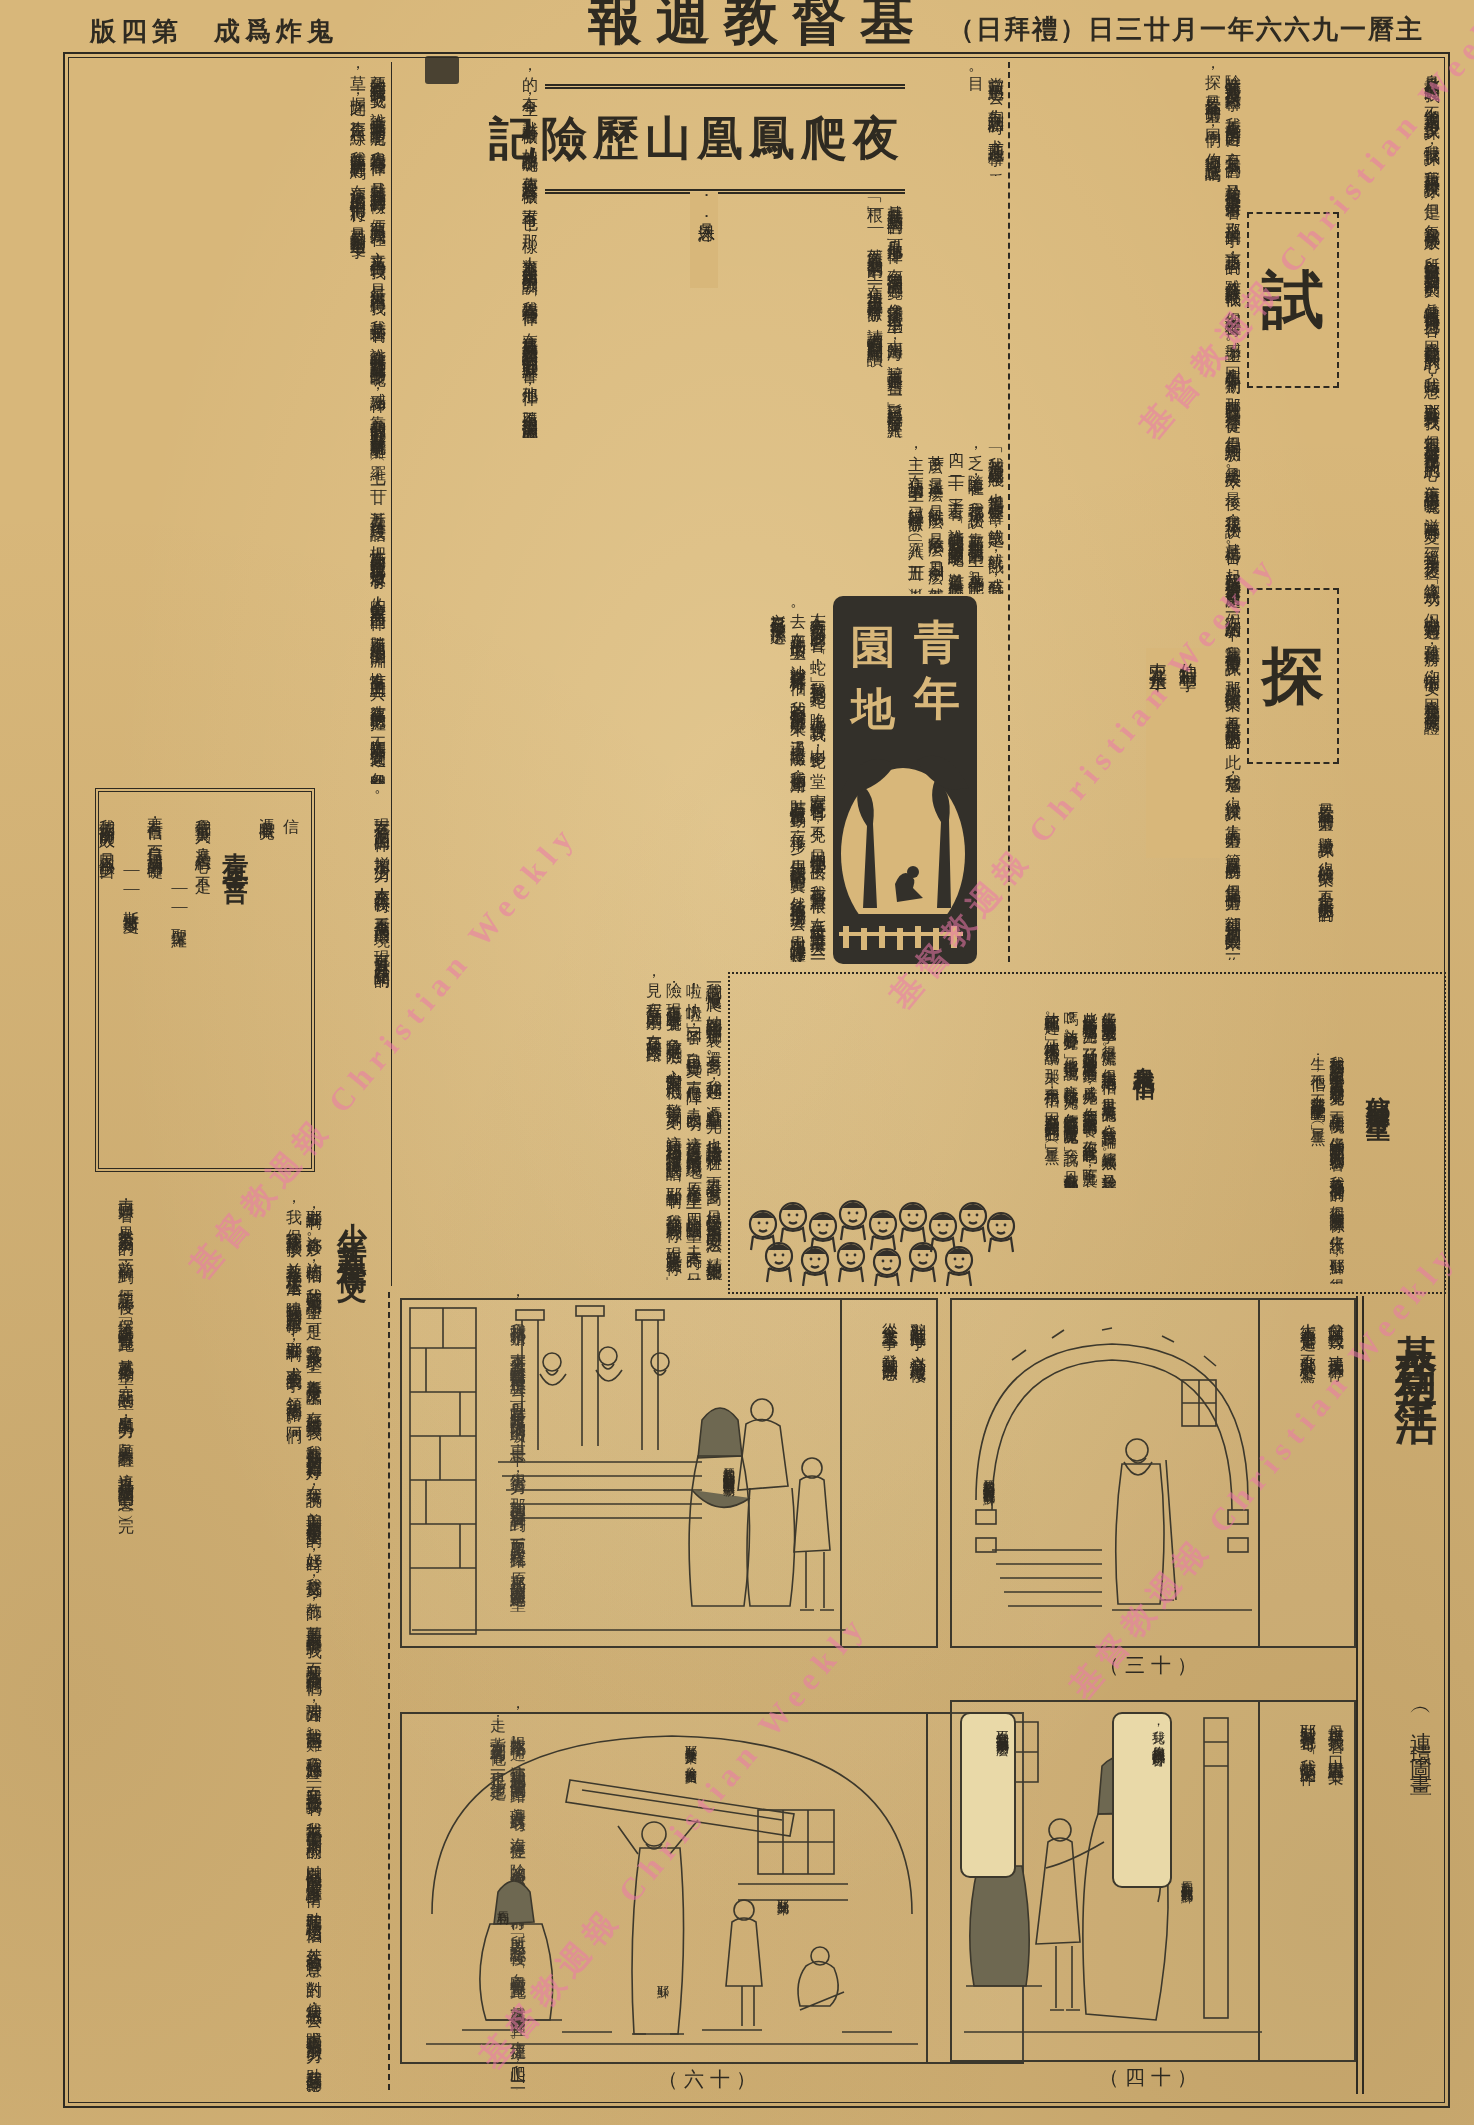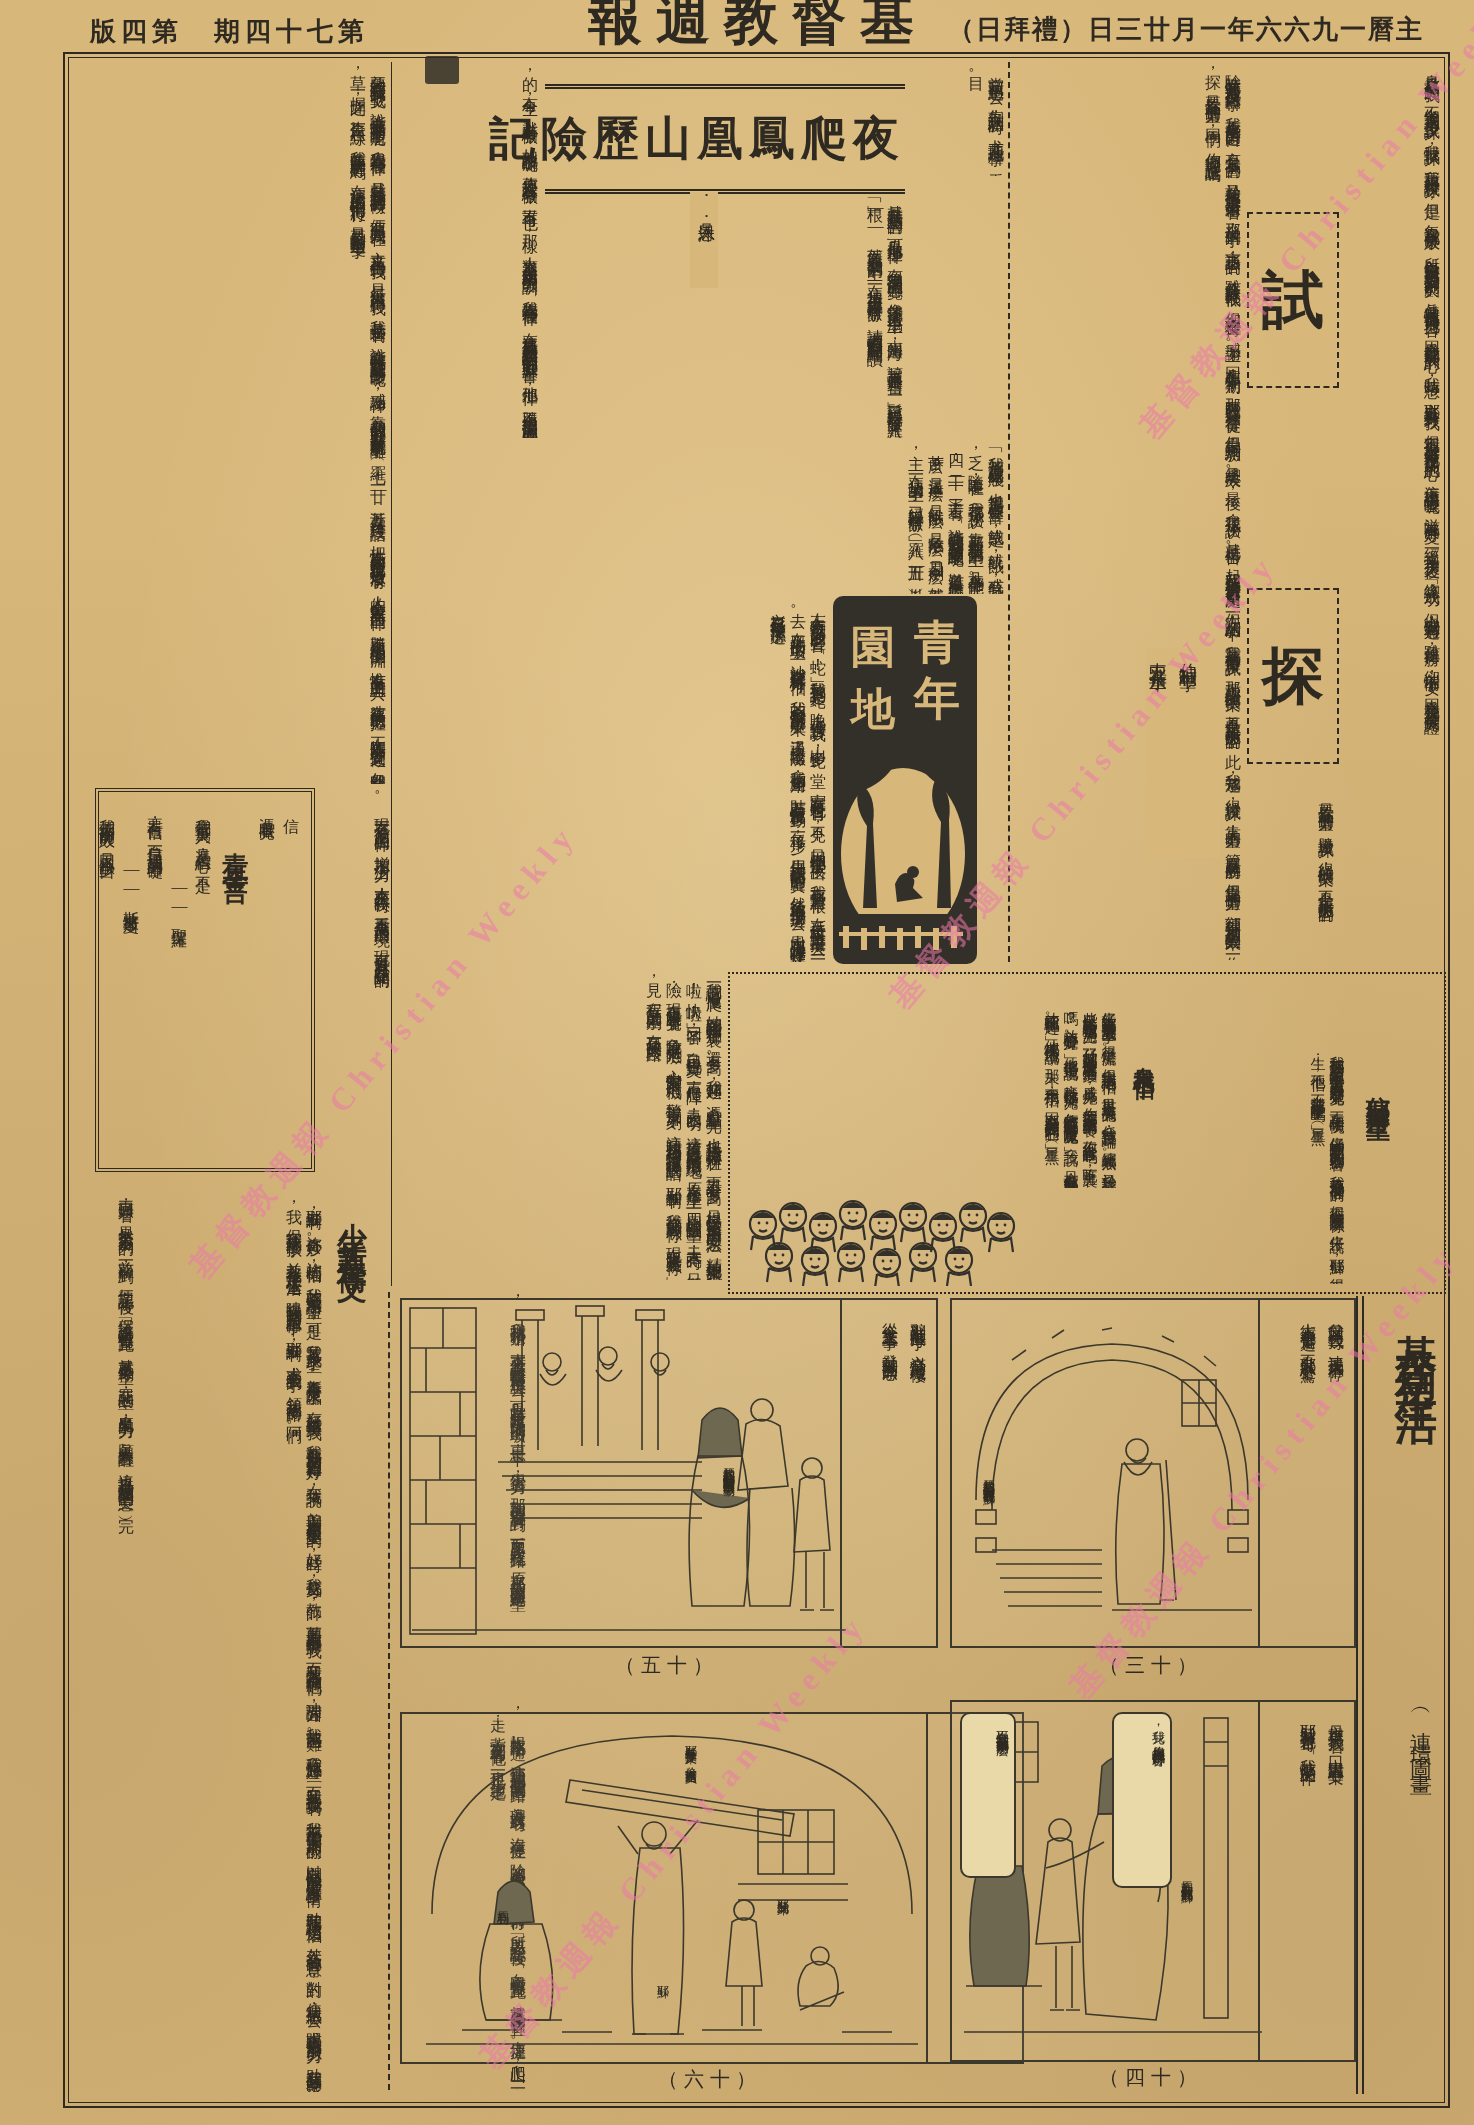--- a/index.html
+++ b/index.html
@@ -43,21 +43,21 @@
 <body>
 
 <div class="page">
 
   <div class="wm" style="left:1130px;top:420px;">基督教週報 Christian Weekly</div>
   <div class="wm" style="left:880px;top:990px;">基督教週報 Christian Weekly</div>
   <div class="wm" style="left:180px;top:1260px;">基督教週報 Christian Weekly</div>
   <div class="wm" style="left:470px;top:2050px;">基督教週報 Christian Weekly</div>
   <div class="wm" style="left:1060px;top:1680px;">基督教週報 Christian Weekly</div>
 
-  <div class="abs" style="left:90px;top:14px;width:280px;font-size:26px;font-weight:bold;letter-spacing:5px;">版四第　期四十七第</div>
+  <div class="abs" style="left:90px;top:14px;width:280px;font-size:26px;font-weight:bold;letter-spacing:5px;">版四第　成爲炸鬼</div>
   <div class="abs" style="left:948px;top:12px;width:480px;font-size:26px;font-weight:bold;letter-spacing:2px;">（日拜禮）日三廿月一年六六九一曆主</div>
   <div class="abs" style="left:588px;top:0;width:350px;height:46px;overflow:hidden;">
     <span style="display:block;margin-top:-16px;font-size:54px;font-weight:bold;letter-spacing:14px;">報週教督基</span>
   </div>
   <div class="abs" style="left:425px;top:56px;width:34px;height:28px;background:#4a4232;border-radius:3px;"></div>
 
   <div class="abs frame"></div>
 
   <div class="abs vdash" style="left:1008px;top:62px;height:900px;"></div>
   <div class="abs v bt" style="left:1340px;top:62px;width:102px;height:898px;">身爲基督徒的我，不知道遇到了多少試探，我恨試探，我更想得勝試探。但是，每次我都失敗了。所以每當我回想過去對神的虧欠，眞使我慚愧得無地自容，因爲我傷了耶穌的心。我時常想，主耶穌捨身救我，但我不但沒有報答祂反而傷了祂的心，這怎麽說得過去呢！滋味眞不好受。經過一番功夫之後，總算「成功」，但心中感到難過，雖是得勝，卻惴惴不安，因爲我失了基督徒的見證。</div>
@@ -205,21 +205,20 @@
         <path d="M398,180 q12,-8 24,0 l6,70 -36,2 z"></path>
       <path d="M404,252 v56 M422,252 v56 M398,310 h14 M418,310 h14"></path>
       <path d="M10,330 H444"></path>
     </svg>
     <div class="cap">
       <div>辭別老師攜母手　心滿意足出城樓</div>
       <div>從今立志天下事　發動救世的念頭</div>
     </div>
     <div class="note" style="left:300px;bottom:8px;width:34px;height:180px;">約瑟和馬利亞帶着耶穌離開聖殿回拿撒勒</div>
   </div>
-  <div class="abs plabel" style="left:400px;top:1652px;width:534px;">（五十）</div>
 
   <div class="abs panel" style="left:950px;top:1298px;width:402px;height:346px;">
     <svg width="320" height="342" viewBox="0 0 320 342" fill="none" stroke="#3c382c" stroke-width="1.6">
       <path d="M24,200 Q24,48 160,44 Q296,48 296,200"></path>
       <path d="M40,210 Q40,64 160,60 Q280,64 280,210"></path>
       <path d="M60,60 l14,-10 M100,38 l12,-8 M150,30 l10,-2 M210,36 l12,6 M252,56 l12,10"></path>
       <rect x="24" y="210" width="20" height="14"></rect>
         <rect x="24" y="238" width="20" height="14"></rect>
         <rect x="276" y="210" width="20" height="14"></rect>
         <rect x="276" y="238" width="20" height="14"></rect>

